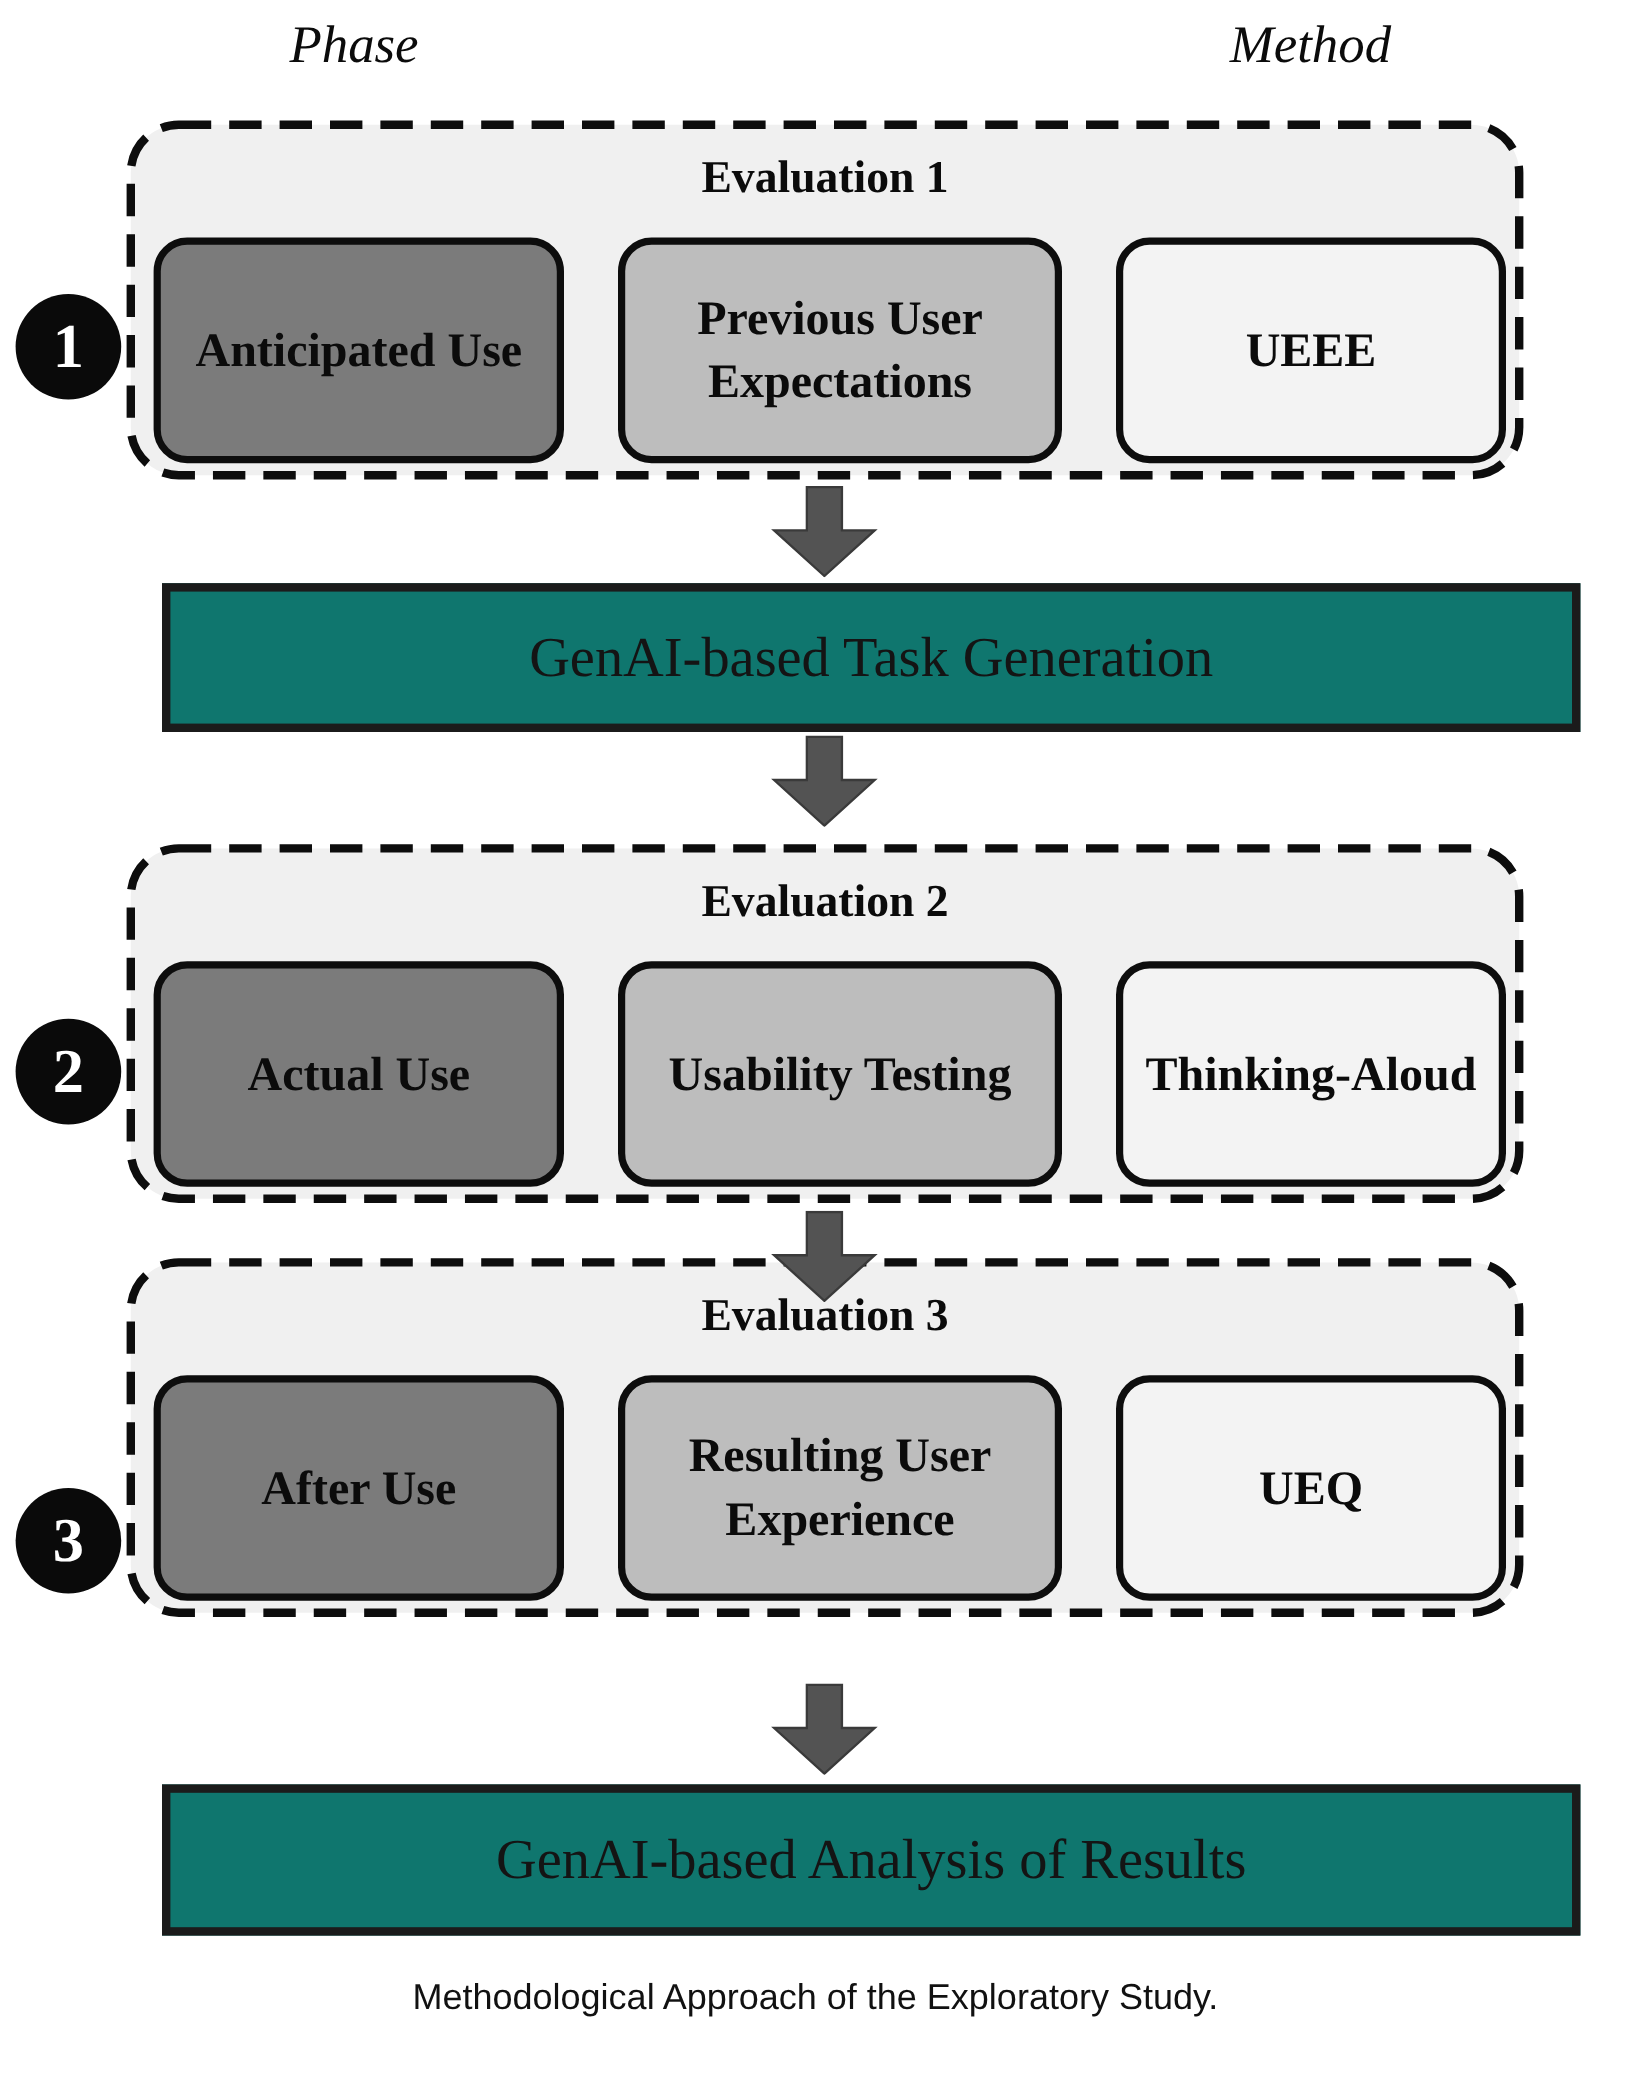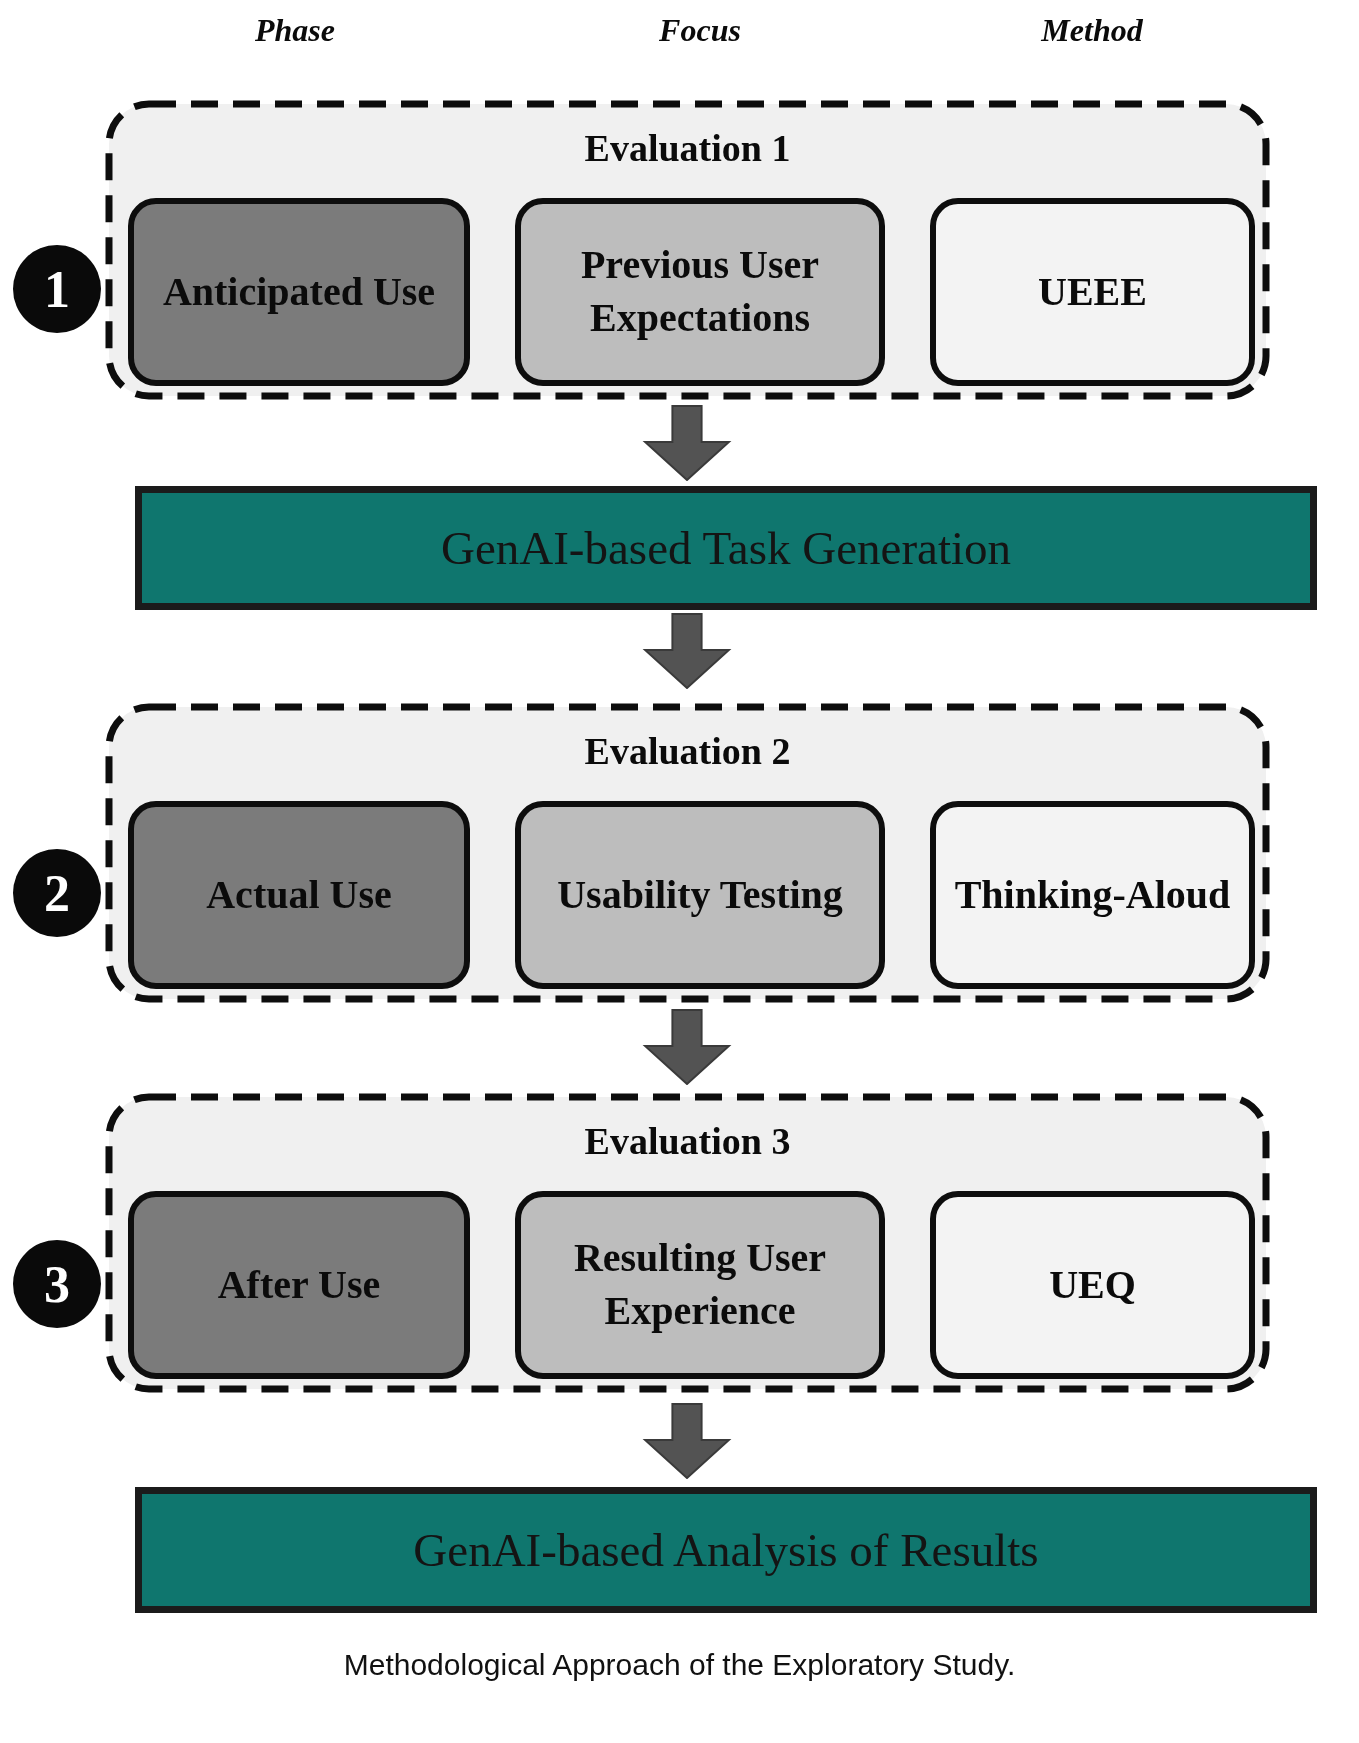--- a/index.html
+++ b/index.html
@@ -7,21 +7,21 @@
     position:relative;
     width:1359px;height:1743px;
     background:#ffffff;
     font-family:"Liberation Serif", serif;
     overflow:hidden;
   }
   
   .col-header{
     position:absolute;top:12px;width:300px;
     text-align:center;
-    font-size:32px;font-weight:bold;font-style:italic;
+    font-size:44px;font-weight:normal;font-style:italic;
     color:#0b0b0b;
   }
   .col-header.phase{left:145px;}
   .col-header.focus{left:550px;}
   .col-header.method{left:942px;}
 
   
   .eval-panel{
     position:absolute;left:105px;width:1165px;height:300px;
   }
@@ -82,21 +82,20 @@
     font-family:"Liberation Sans", sans-serif;
     font-size:30px;color:#111111;
   }
 </style>
 </head>
 <body>
 
 <div class="canvas">
 
   <div class="col-header phase">Phase</div>
-  <div class="col-header focus">Focus</div>
   <div class="col-header method">Method</div>
 
   <div class="eval-panel" style="top:100px;">
     <svg class="panel-border" width="1165" height="300">
       <rect x="4" y="4" width="1157" height="292" rx="40" fill="#f0f0f0" stroke="#0d0d0d" stroke-width="7" stroke-dasharray="27 15"></rect>
     </svg>
     <div class="panel-title">Evaluation 1</div>
     <div class="item-box phase">
       <span>Anticipated Use</span>
     </div>
@@ -117,21 +116,21 @@
       <span>Actual Use</span>
     </div>
     <div class="item-box focus">
       <span>Usability Testing</span>
     </div>
     <div class="item-box method">
       <span>Thinking-Aloud</span>
     </div>
   </div>
 
-  <div class="eval-panel" style="top:1093px;">
+  <div class="eval-panel" style="top:1048px;">
     <svg class="panel-border" width="1165" height="300">
       <rect x="4" y="4" width="1157" height="292" rx="40" fill="#f0f0f0" stroke="#0d0d0d" stroke-width="7" stroke-dasharray="27 15"></rect>
     </svg>
     <div class="panel-title">Evaluation 3</div>
     <div class="item-box phase">
       <span>After Use</span>
     </div>
     <div class="item-box focus">
       <span>Resulting User Experience</span>
     </div>

